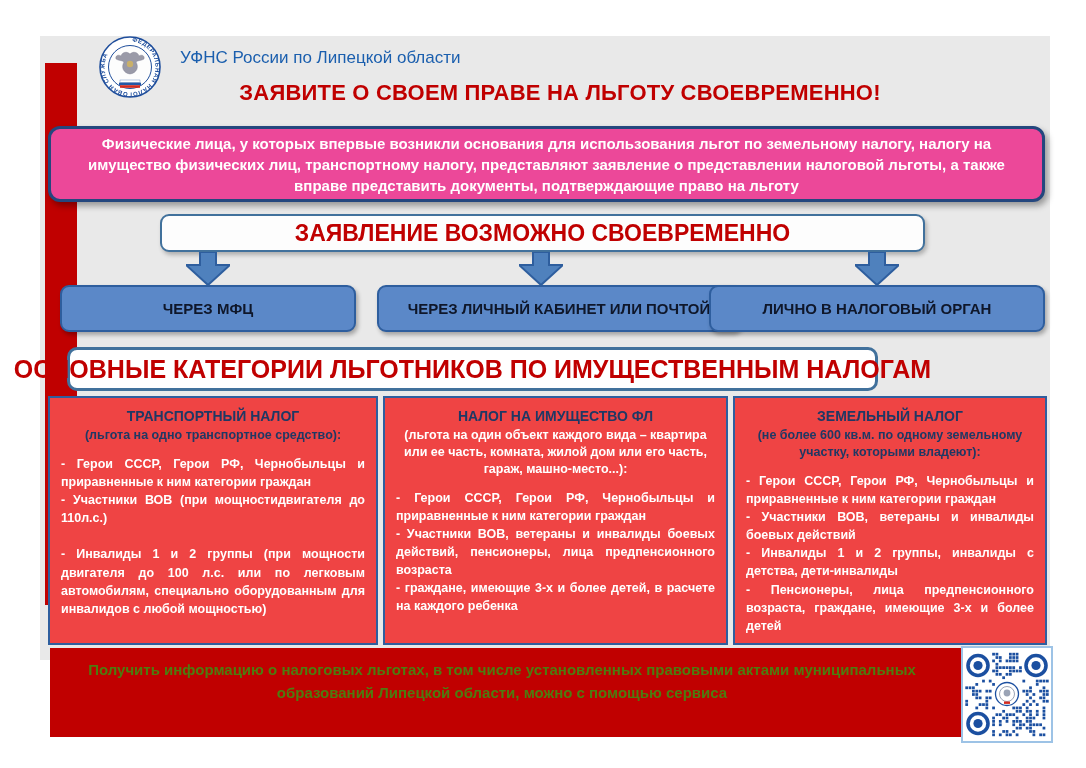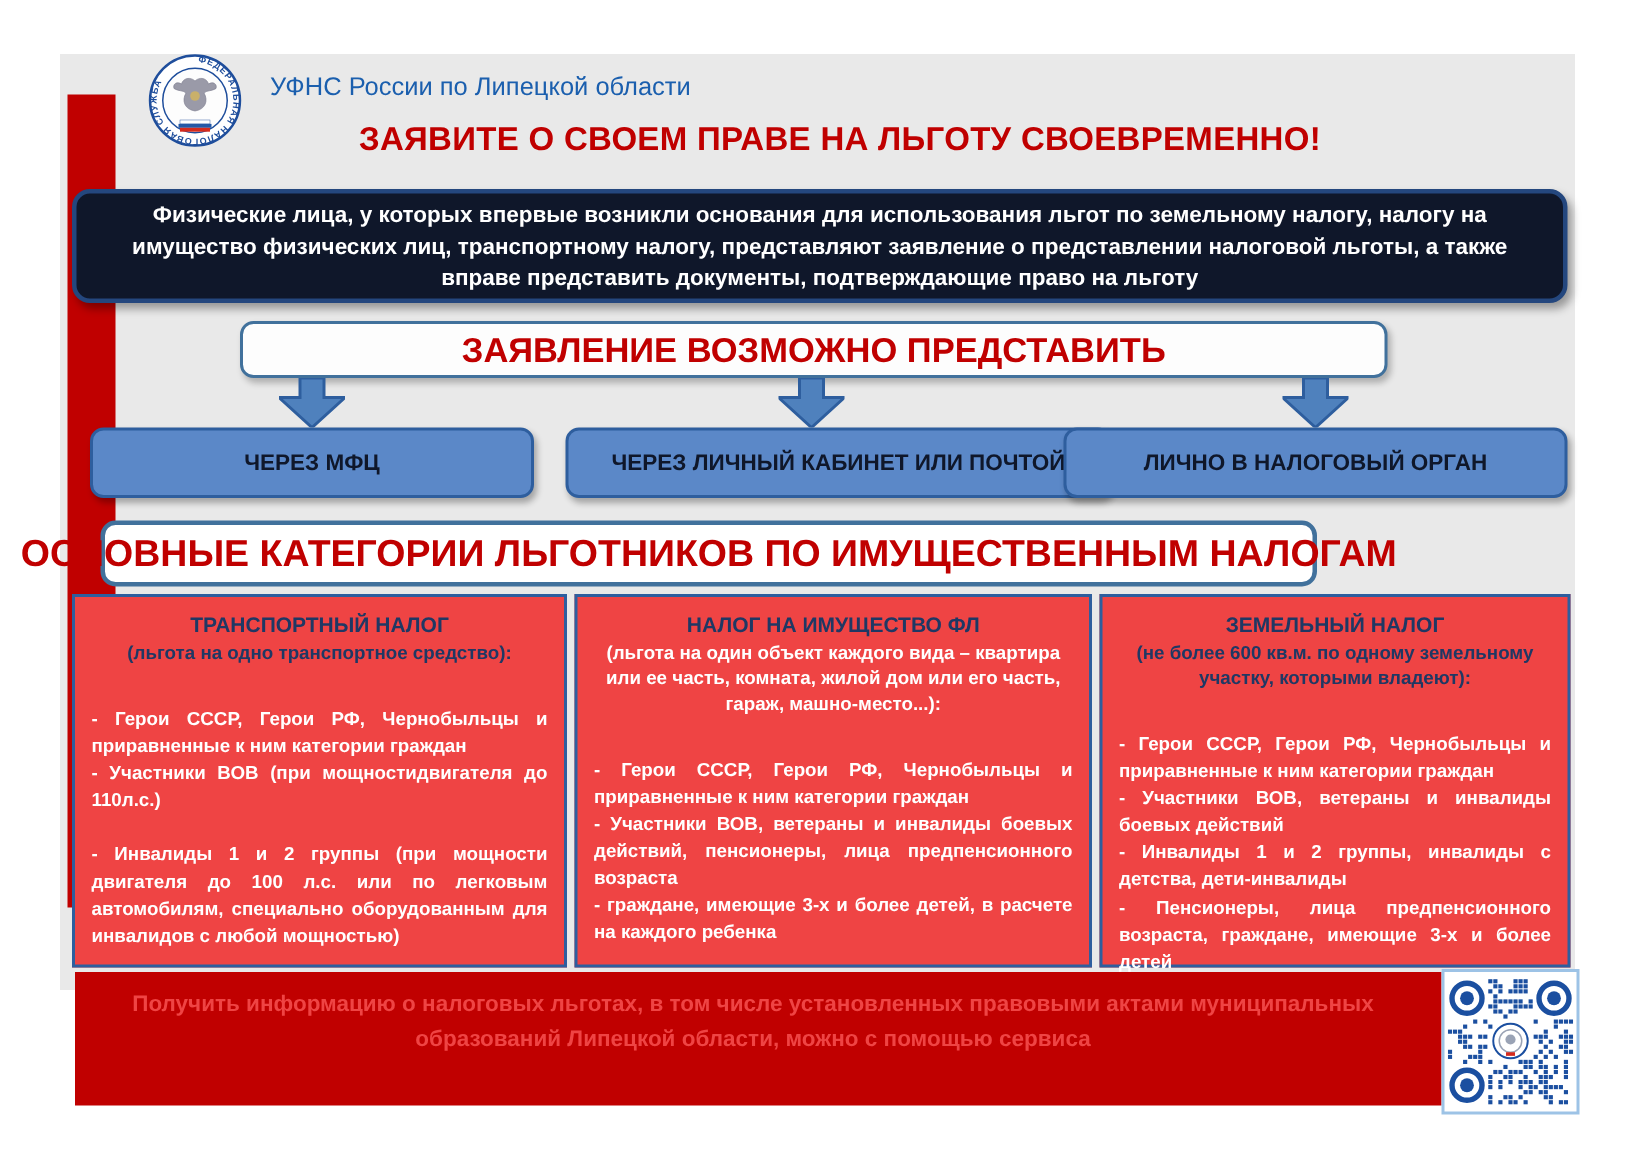--- a/index.html
+++ b/index.html
@@ -4,21 +4,21 @@
 <style>
   html,body{margin:0;padding:0;background:#fff;}
   .poster{position:relative;width:1086px;height:768px;background:#ffffff;
           font-family:"Liberation Sans",sans-serif;overflow:hidden;}
   .grey-panel{position:absolute;left:40px;top:36px;width:1010px;height:624px;background:#e9e9e9;}
   .red-stripe{position:absolute;left:45px;top:63px;width:32px;height:542px;background:#c00000;}
   .logo{position:absolute;left:98px;top:33px;width:64px;height:70px;}
   .org{position:absolute;left:180px;top:48px;font-size:17px;font-weight:normal;color:#1b5fae;white-space:nowrap;}
   .main-title{position:absolute;left:140px;top:80px;width:840px;text-align:center;
               font-size:22px;font-weight:bold;color:#c00000;letter-spacing:.2px;}
-  .intro{position:absolute;left:48px;top:126px;width:997px;height:76px;background:#0f172a;
+  .intro{position:absolute;left:48px;top:126px;width:997px;height:76px;background:#ec4899;
          border:3px solid #24477e;border-radius:12px;box-shadow:3px 4px 6px rgba(0,0,0,.35);
          color:#fff;font-weight:bold;font-size:15px;text-align:center;line-height:1.4;
          display:flex;align-items:center;justify-content:center;padding:4px 30px;box-sizing:border-box;}
   .submit-box{position:absolute;left:160px;top:214px;width:765px;height:38px;background:#fdfdfd;
               border:2px solid #41719c;border-radius:9px;box-shadow:2px 3px 4px rgba(0,0,0,.25);
               display:flex;align-items:center;justify-content:center;
               color:#c00000;font-weight:bold;font-size:23px;box-sizing:border-box;}
   .arrow{position:absolute;top:252px;width:44px;height:33px;}
   .opt{position:absolute;top:285px;height:47px;background:#5b88c8;border:2px solid #2e5e9e;border-radius:9px;
        box-shadow:2px 3px 4px rgba(0,0,0,.3);display:flex;align-items:center;justify-content:center;
@@ -32,25 +32,25 @@
              display:flex;align-items:center;justify-content:center;
              color:#c00000;font-weight:bold;font-size:25px;white-space:nowrap;}
   .col{position:absolute;top:396px;height:249px;background:#ef4444;border:2px solid #2e5e9e;
        box-sizing:border-box;padding:8px 11px;color:#fff;}
   .col-1{left:48px;width:330px;}
   .col-2{left:383px;width:345px;}
   .col-3{left:733px;width:314px;}
   .col-title{text-align:center;font-weight:bold;font-size:14px;color:#1f3864;margin:2px 0 3px 0;}
   .col-subtitle{text-align:center;font-weight:bold;font-size:12.5px;line-height:1.35;}
   .col-items p{margin:0;font-size:12.5px;font-weight:bold;text-align:justify;line-height:1.45;}
-  .col-items p:first-child{margin-top:26px;}
+  .col-items p:first-child{margin-top:11px;}
   .spacer{height:18px;}
   .footer-bar{position:absolute;left:50px;top:648px;width:1000px;height:89px;background:#c00000;}
   .footer-text{position:absolute;left:62px;top:659px;width:880px;text-align:center;
-               color:#ef4444;font-weight:bold;font-size:15px;line-height:1.5;}
+               color:#4d7c0f;font-weight:bold;font-size:15px;line-height:1.5;}
   .qr{position:absolute;left:961px;top:646px;width:92px;height:97px;background:#fff;
       border:2px solid #9dc3e6;box-sizing:border-box;display:flex;align-items:center;justify-content:center;}
 </style>
 </head>
 <body>
 
 <div class="poster">
 
   <div class="grey-panel"></div>
   <div class="red-stripe"></div>
@@ -76,21 +76,21 @@
   </svg>
 
   <div class="org">УФНС России по Липецкой области</div>
   <div class="main-title">ЗАЯВИТЕ О СВОЕМ ПРАВЕ НА ЛЬГОТУ СВОЕВРЕМЕННО!</div>
 
   <div class="intro">
     <span>Физические лица, у которых впервые возникли основания для использования льгот по земельному налогу, налогу на имущество физических лиц, транспортному налогу, представляют заявление о представлении налоговой льготы, а также вправе представить документы, подтверждающие право на льготу</span>
   </div>
 
   <div class="submit-box">
-    <span>ЗАЯВЛЕНИЕ ВОЗМОЖНО ПРЕДСТАВИТЬ</span>
+    <span>ЗАЯВЛЕНИЕ ВОЗМОЖНО СВОЕВРЕМЕННО</span>
   </div>
 
   <svg class="arrow" style="left:186px" viewBox="0 0 44 33">
     <polygon points="14,0 30,0 30,13 44,13 22,33 0,13 14,13" fill="#4f81bd" stroke="#2e5e9e" stroke-width="2"></polygon>
   </svg>
   <svg class="arrow" style="left:519px" viewBox="0 0 44 33">
     <polygon points="14,0 30,0 30,13 44,13 22,33 0,13 14,13" fill="#4f81bd" stroke="#2e5e9e" stroke-width="2"></polygon>
   </svg>
   <svg class="arrow" style="left:855px" viewBox="0 0 44 33">
     <polygon points="14,0 30,0 30,13 44,13 22,33 0,13 14,13" fill="#4f81bd" stroke="#2e5e9e" stroke-width="2"></polygon>

